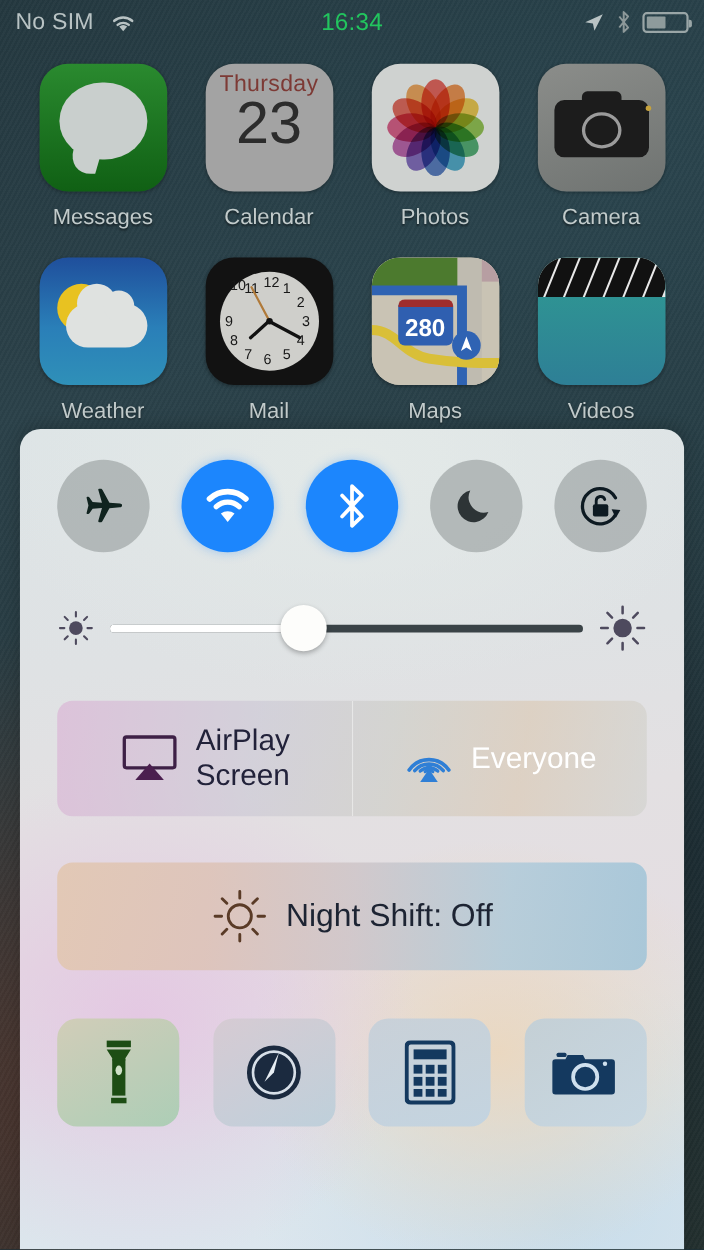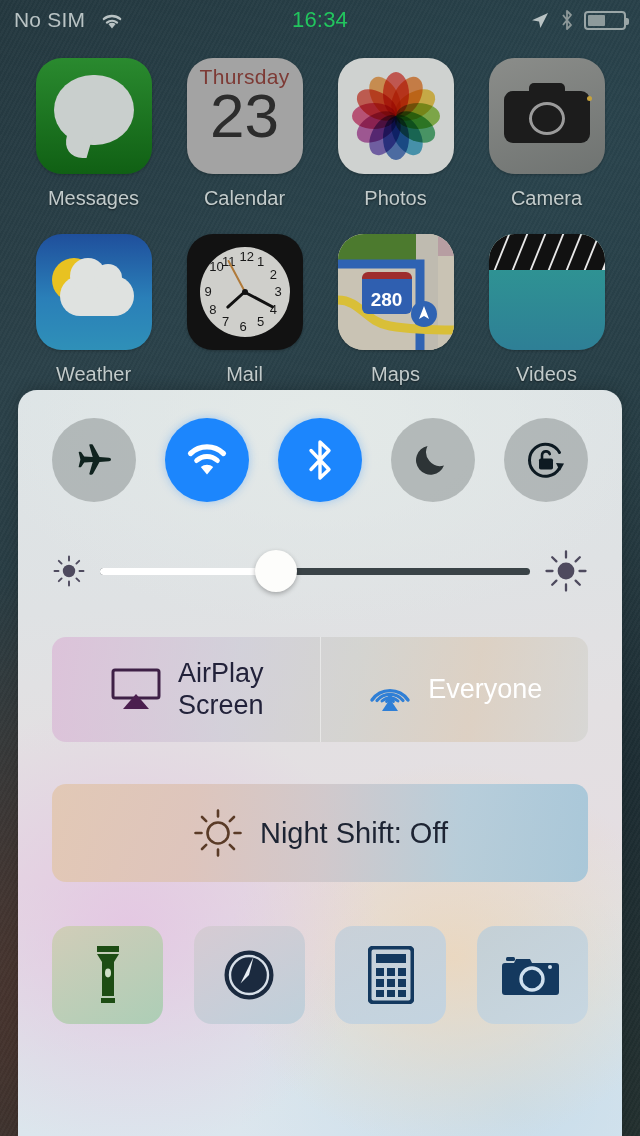--- a/index.html
+++ b/index.html
@@ -55,21 +55,21 @@
   .app-label{ margin-top:13px; font-size:20px; color:#c2cbcb; text-shadow:0 1px 2px rgba(0,0,0,.5); }
 
   
   .t-messages{ background:linear-gradient(180deg,#2a8a2f,#106014); }
   .bubble{ position:absolute; left:18px; top:17px; width:80px; height:70px; background:#c9cfcd; border-radius:40px/36px; }
   .bubble:after{ content:""; position:absolute; left:10px; bottom:-13px; width:26px; height:24px;
                  background:#c9cfcd; border-radius:0 0 0 22px; transform:skewX(-16deg); }
   
   .t-calendar{ background:#a3a3a3; display:flex; flex-direction:column; align-items:center; }
   .cal-day{ font-size:21px; color:#7d3a35; margin-top:7px; letter-spacing:.3px; }
-  .cal-num{ font-size:62px; color:#2c2c2c; line-height:.95; margin-top:-2px; font-weight:300; }
+  .cal-num{ font-size:54px; color:#2c2c2c; line-height:.95; margin-top:-2px; font-weight:300; }
   
   .t-photos{ background:#cfd2d0; }
   .petal{ position:absolute; left:50%; top:50%; width:26px; height:44px; border-radius:50%;
           transform-origin:50% 100%; opacity:.8; }
   
   .t-camera{ background:linear-gradient(160deg,#8b8d8a,#6f7371); }
   .cam-body{ position:absolute; left:15px; top:33px; width:86px; height:52px; background:#1c1c1c; border-radius:9px; }
   .cam-hump{ position:absolute; left:40px; top:25px; width:36px; height:14px; background:#1c1c1c; border-radius:5px 5px 0 0; }
   .cam-lens{ position:absolute; left:40px; top:44px; width:36px; height:33px; border:3px solid #9b9b9b; border-radius:50%; }
   .cam-dot{ position:absolute; right:13px; top:38px; width:5px; height:5px; background:#c6a23c; border-radius:50%; }
@@ -80,21 +80,21 @@
   .w-cloud:before{ content:""; position:absolute; left:10px; top:-18px; width:36px; height:36px; background:#dfe2e0; border-radius:50%; }
   .w-cloud:after{ content:""; position:absolute; left:34px; top:-12px; width:28px; height:28px; background:#dfe2e0; border-radius:50%; }
   
   .t-clock{ background:#121212; }
   .clock-face{ position:absolute; left:13px; top:13px; width:90px; height:90px; background:#cfcfcb; border-radius:50%; }
   .clk-num{ position:absolute; font-size:13px; color:#181818; }
   .hand{ position:absolute; background:#111; transform-origin:50% 100%; border-radius:2px; }
   
   .t-maps{ background:#c9c3b4; }
   .shield{ position:absolute; left:24px; top:38px; width:50px; height:42px; background:#2f5fb0; border-radius:6px;
-           display:flex; align-items:flex-end; justify-content:center; color:#fff; font-size:19px; font-weight:bold;
+           display:flex; align-items:flex-end; justify-content:center; color:#fff; font-size:22px; font-weight:bold;
            padding-bottom:3px; border-top:7px solid #9e2d2d;}
   
   .t-videos{ background:linear-gradient(180deg,#2f9b92 0%,#2e7f96 100%); }
   .clapper{ position:absolute; left:0; top:0; right:0; height:36px; background:#e9e9e9; overflow:hidden; }
 
   
   #dock{ position:absolute; left:0; right:0; bottom:0; height:58px; z-index:1;
          display:flex; align-items:center; justify-content:space-around; padding:0 20px; }
   .dock-label{ font-size:20px; color:#97a3a4; text-shadow:0 1px 2px rgba(0,0,0,.5); }
   #page-dots{ position:absolute; left:0; right:0; bottom:22px; display:flex; justify-content:center; gap:16px; z-index:2; }
@@ -253,21 +253,21 @@
         <div class="clock-face" id="clock-face">
             <div class="clk-num" style="left: 57.5px; top: 6.68911px;">1</div>
             <div class="clk-num" style="left: 70.3109px; top: 19.5px;">2</div>
             <div class="clk-num" style="left: 75px; top: 37px;">3</div>
             <div class="clk-num" style="left: 70.3109px; top: 54.5px;">4</div>
             <div class="clk-num" style="left: 57.5px; top: 67.3109px;">5</div>
             <div class="clk-num" style="left: 40px; top: 72px;">6</div>
             <div class="clk-num" style="left: 22.5px; top: 67.3109px;">7</div>
             <div class="clk-num" style="left: 9.68911px; top: 54.5px;">8</div>
             <div class="clk-num" style="left: 5px; top: 37px;">9</div>
-            <div class="clk-num" style="left: 9.68911px; top: 12px; text-align: right;">10</div>
+            <div class="clk-num" style="left: 9.68911px; top: 5px; text-align: right;">10</div>
             <div class="clk-num" style="left: 22.5px; top: 6.68911px;">11</div>
             <div class="clk-num" style="left: 40px; top: 2px;">12</div>
             <div class="hand" style="width: 3px; height: 24px; background: rgb(17, 17, 17); left: 43.5px; top: 21px; transform: rotate(228deg);"></div>
             <div class="hand" style="width: 3px; height: 33px; background: rgb(17, 17, 17); left: 43.5px; top: 12px; transform: rotate(118deg);"></div>
             <div class="hand" style="width: 1.6px; height: 36px; background: rgb(176, 122, 58); left: 44.2px; top: 9px; transform: rotate(-28deg);"></div>
             <div style="position: absolute; left: 42px; top: 42px; width: 6px; height: 6px; background: rgb(17, 17, 17); border-radius: 50%;"></div>
           </div>
       </div>
       <div class="app-label">Mail</div>
     </div>

